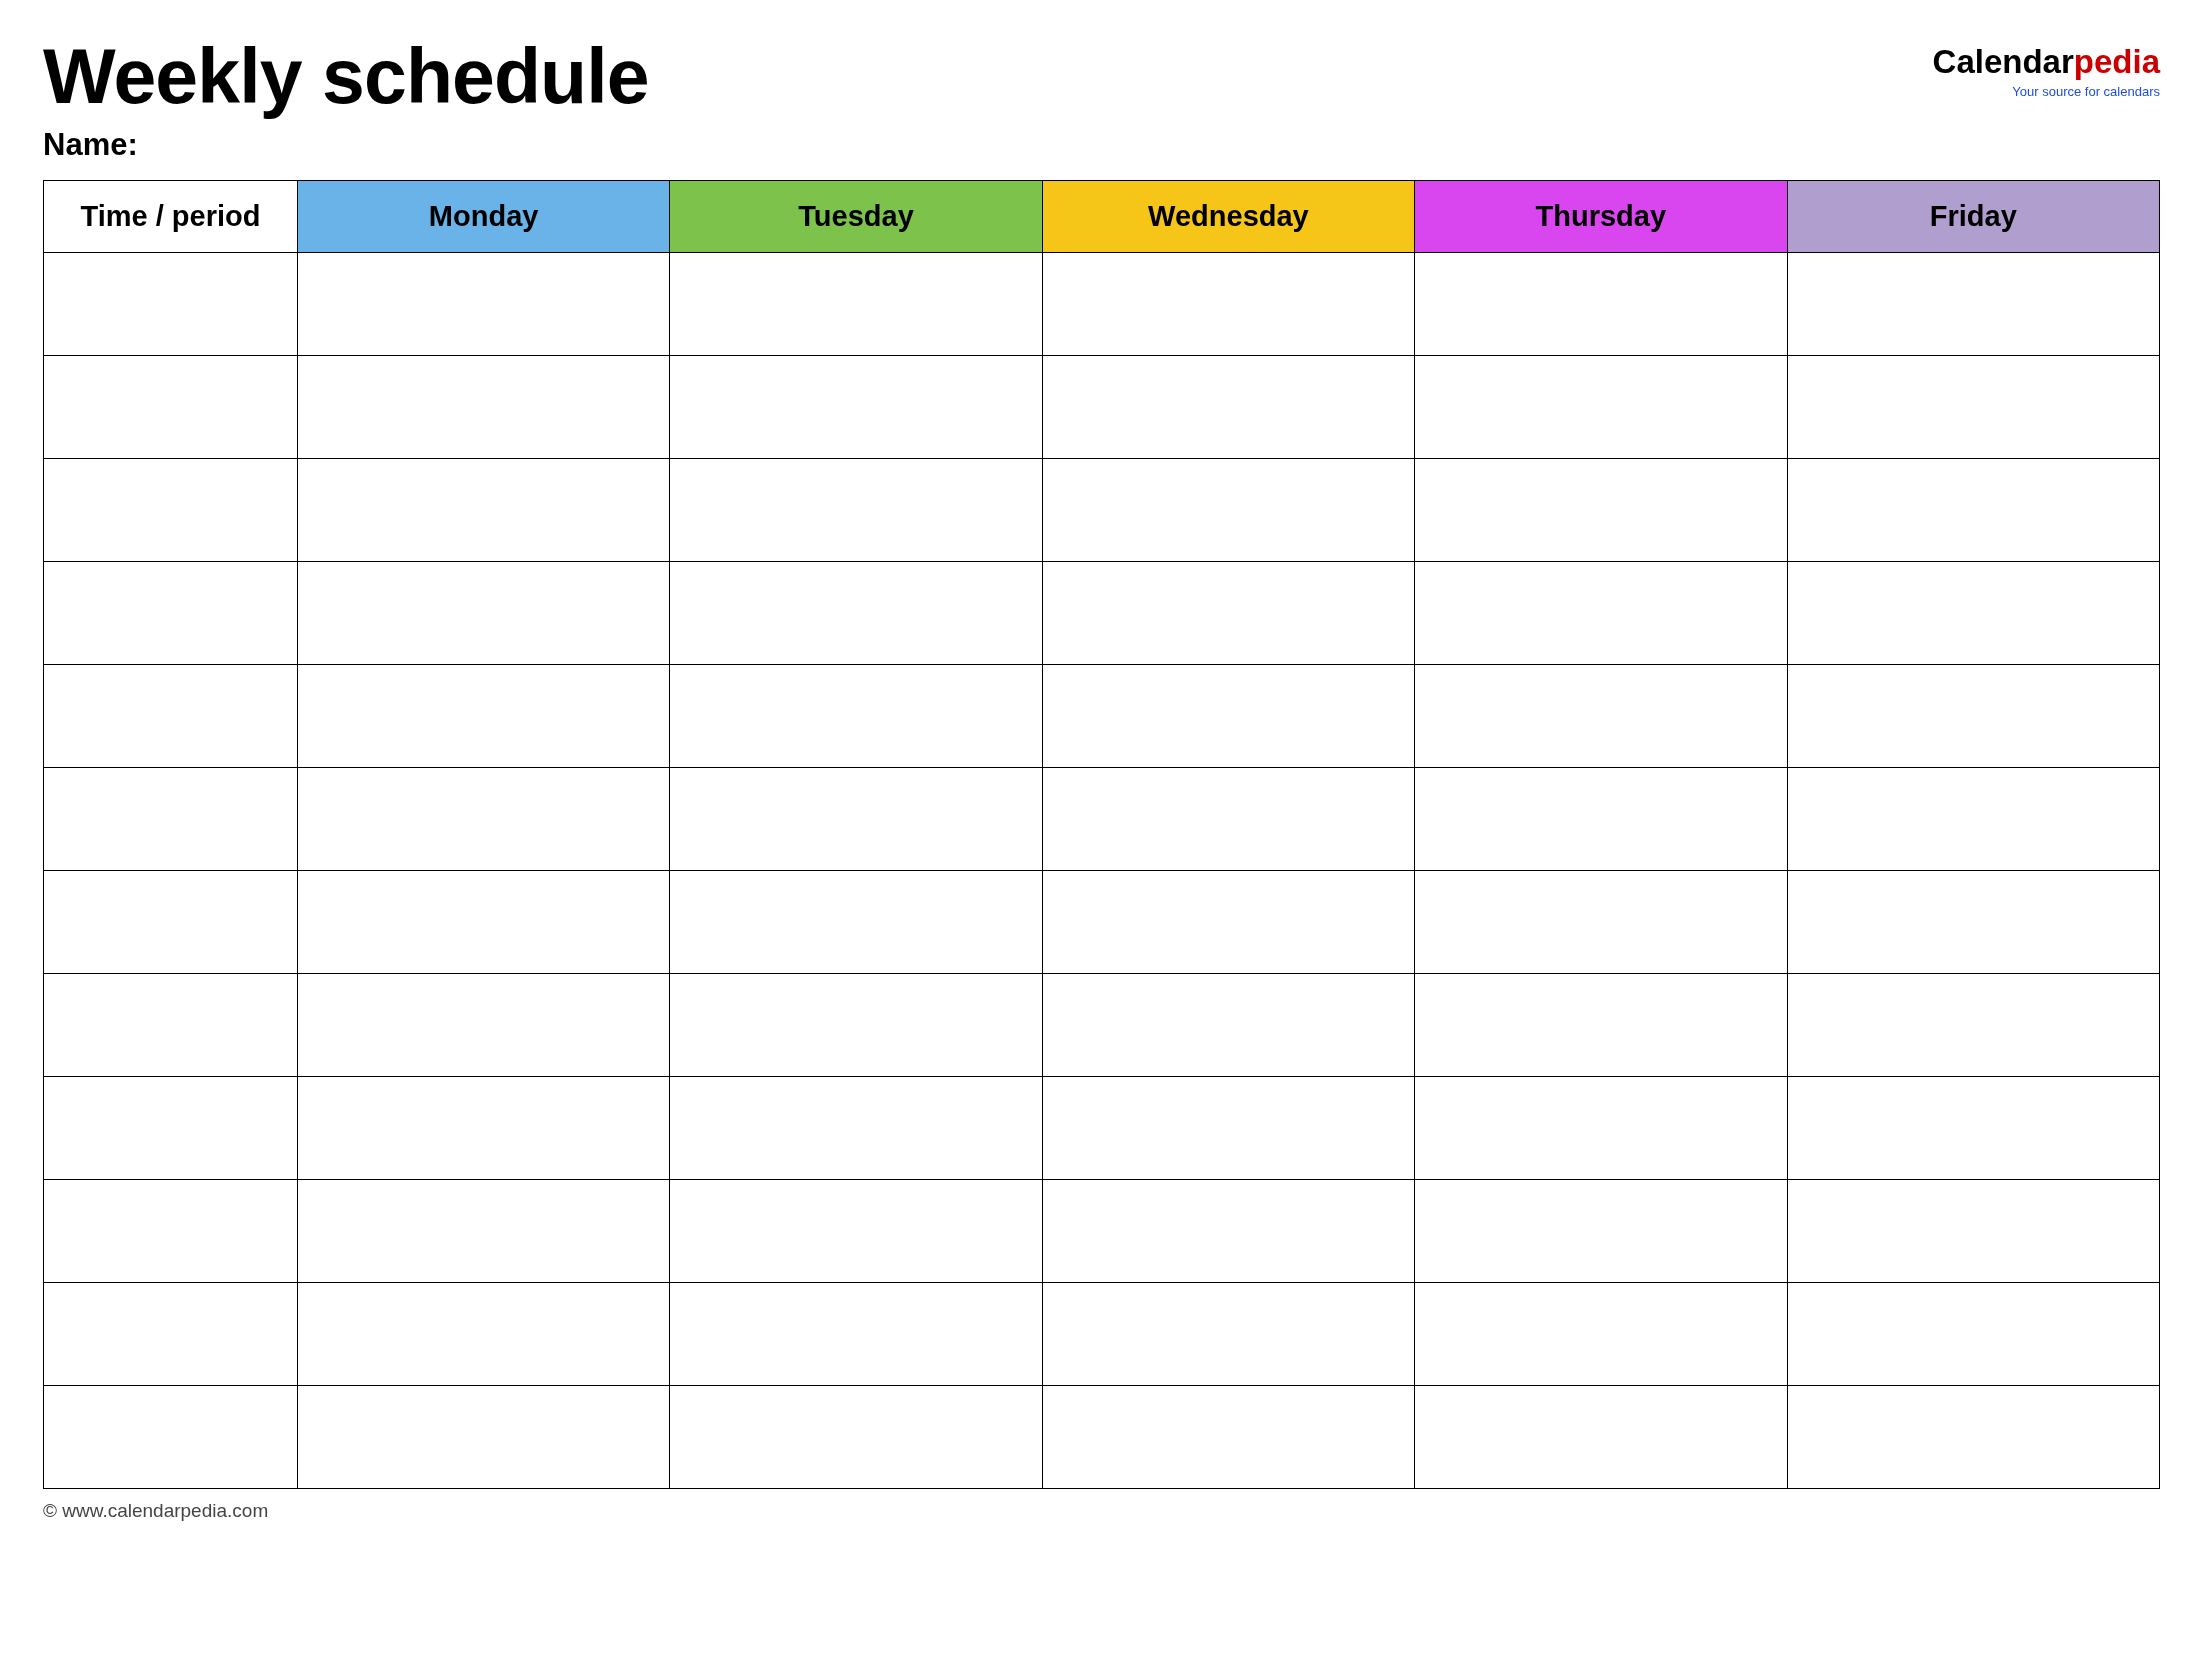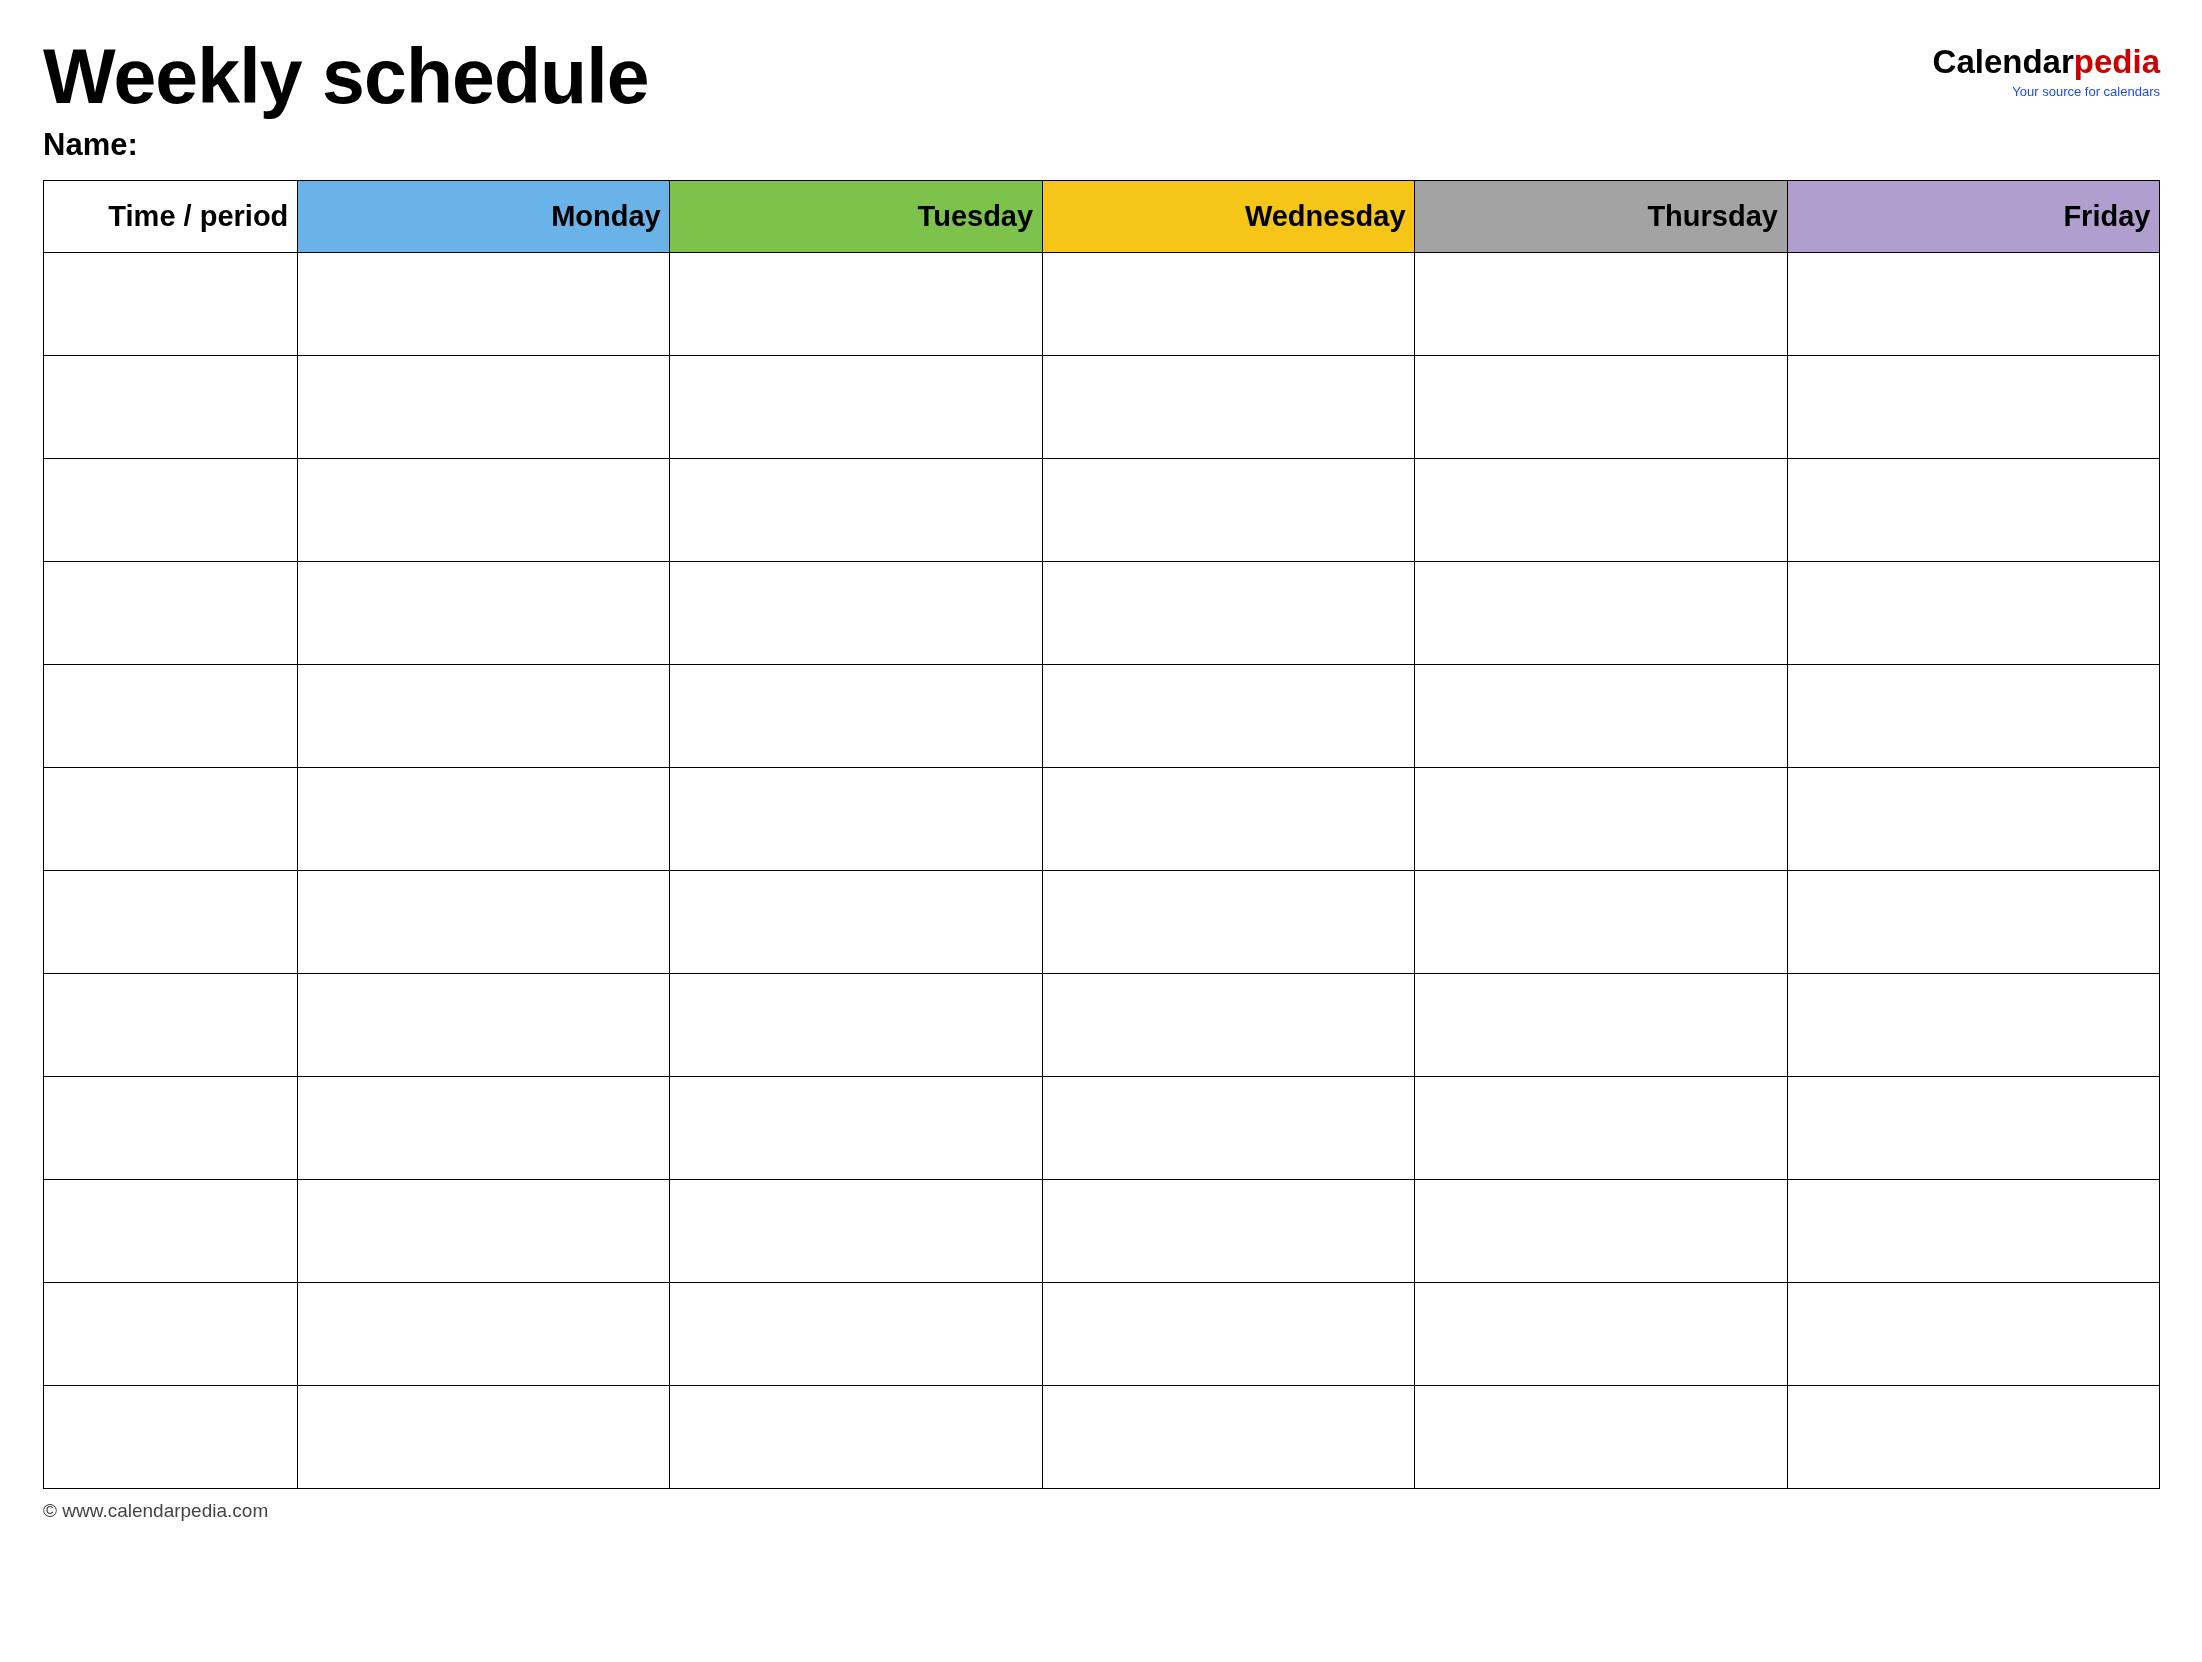--- a/index.html
+++ b/index.html
@@ -75,21 +75,21 @@
 
     .schedule-table th,
     .schedule-table td {
       border: 1.3px solid #000000;
     }
 
     .schedule-table th {
       font-size: 29px;
       font-weight: bold;
       padding: 19px 8.6px;
-      text-align: right;
+      text-align: center;
     }
 
     .schedule-table td {
       height: 103px;
       padding: 0;
     }
 
     .col-time {
       background-color: #ffffff;
       color: #000000;
@@ -109,21 +109,21 @@
       margin-top: 34px;
     }
 
     .col-wednesday {
       background-color: #f5c518;
       color: #000000;
       width: 17.6%;
     }
 
     .col-thursday {
-      background-color: #a3a3a3;
+      background-color: #d946ef;
       color: #000000;
       width: 17.6%;
     }
 
     .col-friday {
       background-color: #b09fce;
       color: #000000;
       width: 17.6%;
     }
 

